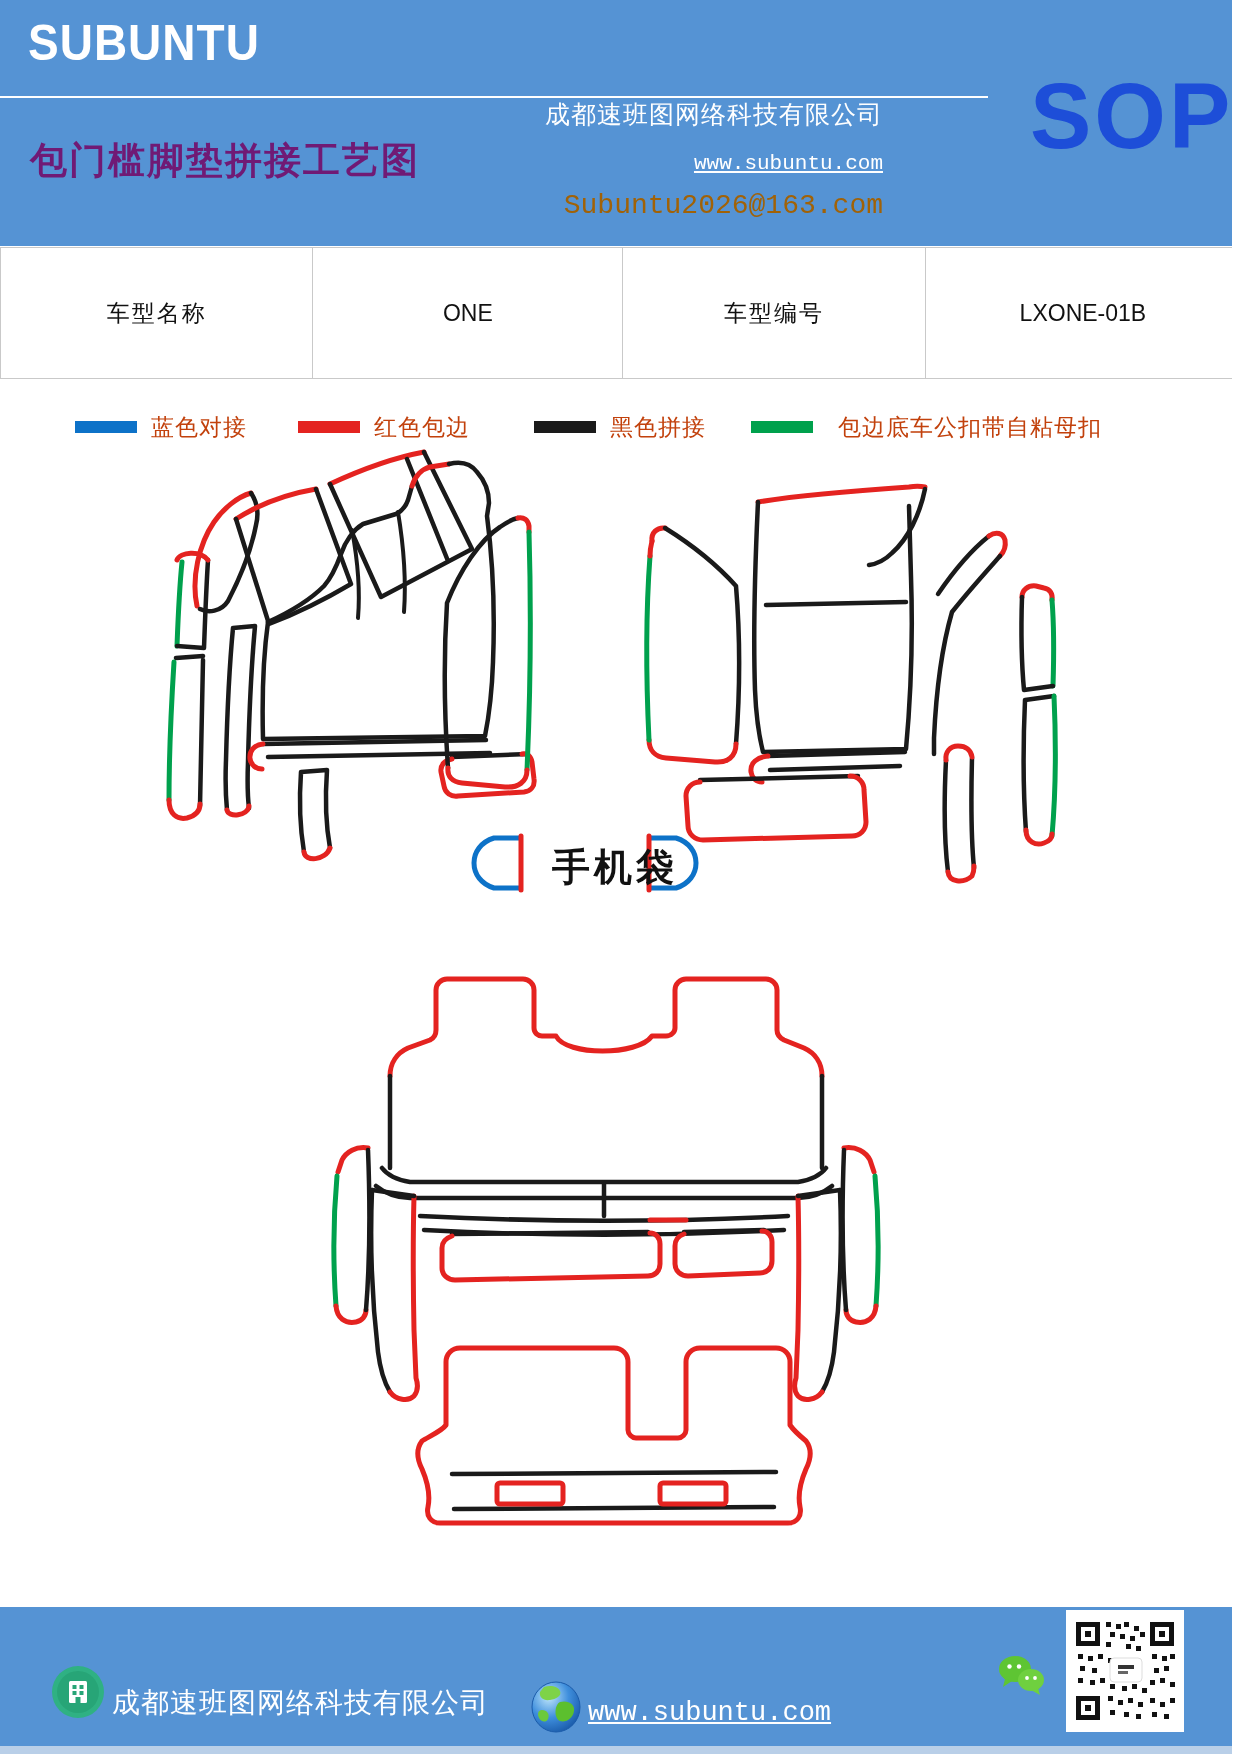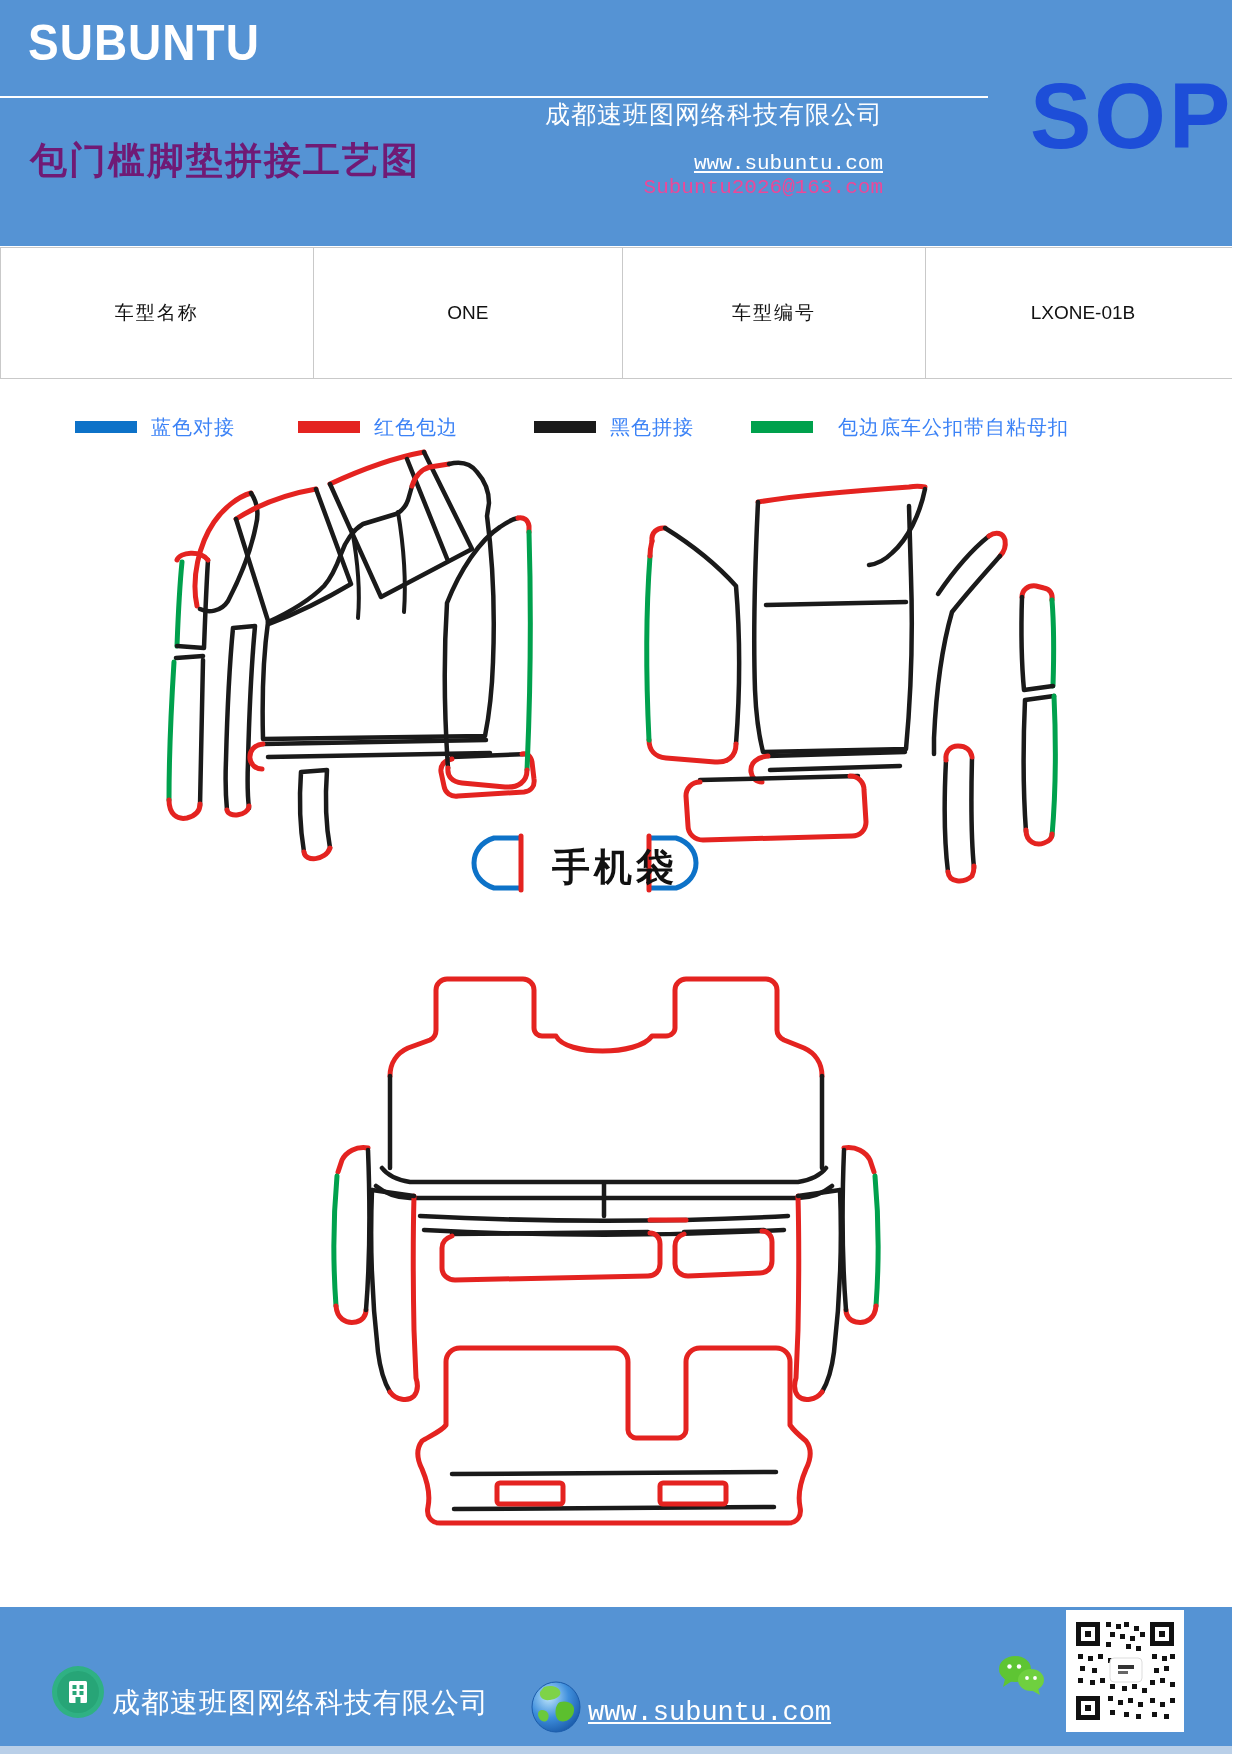--- a/index.html
+++ b/index.html
@@ -10,36 +10,36 @@
   
   .header-band{left:0;top:0;width:1241px;height:246px;background:#5593d4;}
   .logo{left:28px;top:14px;color:#ffffff;font-size:46px;font-weight:bold;letter-spacing:1px;
         font-family:"Liberation Sans", sans-serif;transform:scaleY(1.08);transform-origin:top left;}
   .header-rule{left:0;top:96px;width:988px;height:2px;background:#ffffff;}
   .doc-title{left:30px;top:136px;color:#701a75;font-size:37px;font-weight:bold;letter-spacing:2px;}
   .hdr-company{right:349px;top:98px;color:#ffffff;font-size:25px;letter-spacing:1px;
                font-family:"Liberation Serif", serif;}
   .hdr-web{right:349px;top:152px;color:#ffffff;font-size:21px;text-decoration:underline;
            font-family:"Liberation Mono", monospace;}
-  .hdr-mail{right:349px;top:176px;color:#ec4899;font-size:21px;
+  .hdr-mail{right:349px;top:190px;color:#a16207;font-size:28px;
             font-family:"Liberation Mono", monospace;}
   .sop{left:1030px;top:64px;color:#1d4ed8;font-size:92px;font-weight:bold;letter-spacing:3px;}
 
   
   .info-table{left:0px;top:247px;width:1241px;height:132px;border-collapse:collapse;}
   .info-table td{border:1px solid #c9c9c9;text-align:center;vertical-align:middle;
-                 font-size:19px;color:#111;height:65px;background:#ffffff;}
+                 font-size:23px;color:#111;height:65px;background:#ffffff;}
   .info-table td.lbl{font-family:"Liberation Serif", serif;letter-spacing:2px;}
   .c1{width:313px;} .c2{width:310px;} .c3{width:303px;} .c4{width:315px;}
 
   
   .legend{left:0;top:404px;width:1241px;height:46px;}
   .legend-item{position:absolute;top:0;height:46px;display:flex;align-items:center;}
   .legend-swatch{width:62px;height:12px;margin-right:14px;}
-  .legend-label{font-size:20px;color:#3b82f6;font-family:"Liberation Serif", serif;letter-spacing:1px;}
+  .legend-label{font-size:23px;color:#c2410c;font-family:"Liberation Serif", serif;letter-spacing:1px;}
 
   
   .diagram-svg{left:0;top:0;width:1241px;height:1754px;pointer-events:none;}
   .phone-bag-label{left:552px;top:842px;font-size:38px;font-weight:bold;color:#111;
                    letter-spacing:4px;}
 
   
   .footer-band{left:0;top:1607px;width:1241px;height:147px;background:#5593d4;}
   .footer-strip{left:0;top:1746px;width:1241px;height:8px;background:#b9cfe8;}
   .ft-company{left:112px;top:1684px;color:#ffffff;font-size:28px;letter-spacing:1px;

